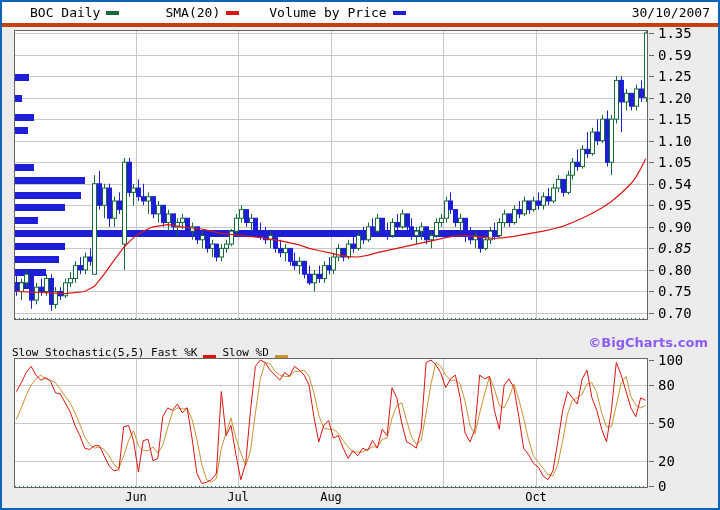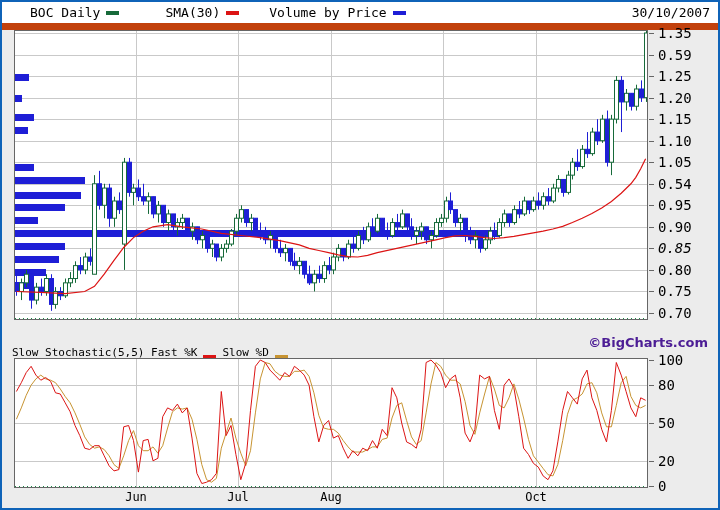--- a/index.html
+++ b/index.html
@@ -1,48 +1,48 @@
 <!DOCTYPE html>
 <html><head>
 <meta charset="utf-8">
 <style>
   html,body{margin:0;padding:0;background:#fff}
   .page{position:relative;width:720px;height:510px;background:#ececec;border:2px solid #0f63b8;
         box-sizing:border-box;font-family:"DejaVu Sans Mono",monospace;color:#000;overflow:hidden}
   .toplegend{position:absolute;left:0;top:0;right:0;height:21px;background:#fff;
-             border-bottom:7px solid #c2410c;display:flex;align-items:center;
+             border-bottom:4px solid #c2410c;display:flex;align-items:center;
              padding-left:28px;font-size:13px;white-space:nowrap}
   .sw{display:inline-block;width:13px;height:4px;margin:0 6px;flex:0 0 auto}
   .sw-green{background:#176a3a}.sw-red{background:#dc1414}.sw-blue{background:#1e1ed6}.sw-gold{background:#c79432}
   .lg-sma{margin-left:40px}.lg-vbp{margin-left:24px}
   .date{position:absolute;right:8px;top:0;line-height:21px;font-size:13px}
   .plot{position:absolute;background:#fff}
   #main-plot{left:12px;top:28px;width:634px;height:290px}
   #stoch-plot{left:12px;top:356px;width:634px;height:130px}
   .stochlegend{position:absolute;left:10px;top:340px;height:17px;display:flex;align-items:flex-end;
                font-size:11px;white-space:nowrap}
-  .watermark{position:absolute;right:10px;top:332px;height:17px;line-height:17px;color:#4c1d95;
+  .watermark{position:absolute;right:10px;top:332px;height:17px;line-height:17px;color:#8b5cf6;
              font-weight:bold;font-size:13px;font-family:"DejaVu Sans",sans-serif}
   .yaxis{position:absolute;left:652px;width:64px}
   #price-axis{top:28px;height:290px}
   #stoch-axis{top:356px;height:130px}
   .ylab{position:absolute;left:0;height:14px;line-height:14px;font-size:14px;padding-left:4px}
   .ylab::before{content:"";position:absolute;left:-5px;top:7px;width:5px;height:1px;background:#666}
   #month-axis{position:absolute;left:0;top:488px;width:595px;height:16px}
   .xlab{position:absolute;top:0;width:40px;text-align:center;font-size:12px}
 </style>
 </head>
 <body>
 
 <div class="page">
 
   <div class="toplegend">
     <span>BOC Daily</span>
     <span class="sw sw-green"></span>
-    <span class="lg-sma">SMA(30)</span>
+    <span class="lg-sma">SMA(20)</span>
     <span class="sw sw-red"></span>
     <span class="lg-vbp">Volume by Price</span>
     <span class="sw sw-blue"></span>
     <span class="date">30/10/2007</span>
   </div>
 
   <div id="main-plot" class="plot"><svg width="634" height="290" viewBox="0 0 634 290">
         <line x1="1" x2="633" y1="3.5" y2="3.5" stroke="#c9c9c9" stroke-width="1" shape-rendering="crispEdges"></line>
         <line x1="1" x2="633" y1="25.5" y2="25.5" stroke="#c9c9c9" stroke-width="1" shape-rendering="crispEdges"></line>
         <line x1="1" x2="633" y1="46.5" y2="46.5" stroke="#c9c9c9" stroke-width="1" shape-rendering="crispEdges"></line>

